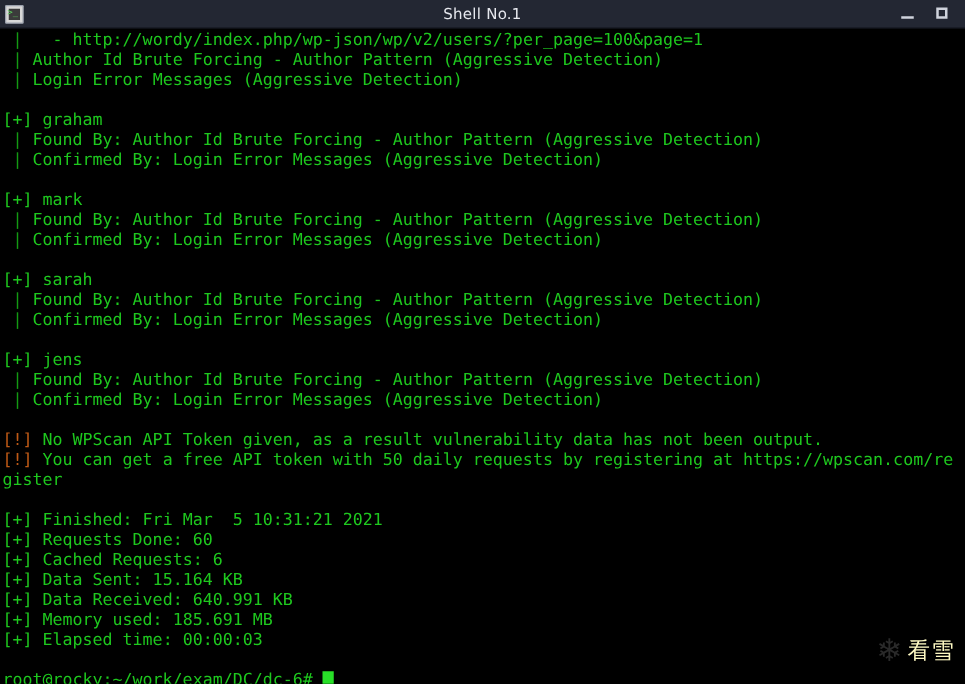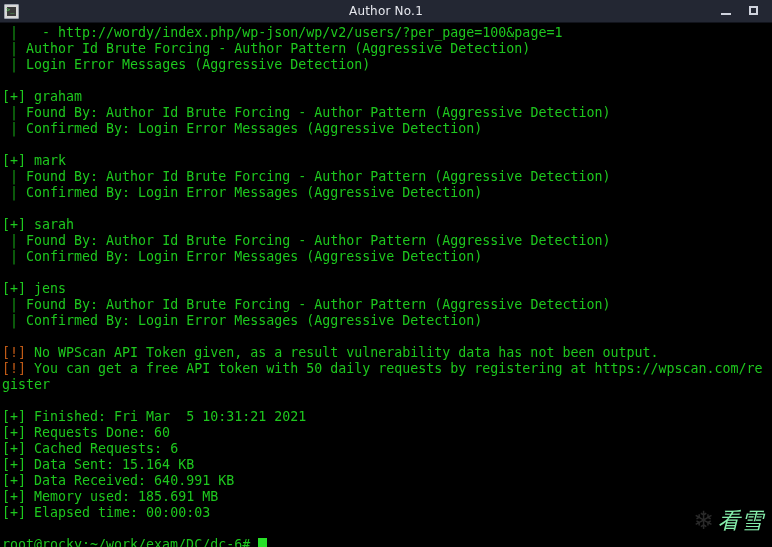--- a/index.html
+++ b/index.html
@@ -150,36 +150,35 @@
     opacity: 1;
     pointer-events: none;
   }
   #watermark-flake {
     color: #2a2a2a;
     font-size: 25px;
     line-height: 25px;
     font-family: "DejaVu Sans", sans-serif;
   }
   #watermark-text {
-    color: #86efac;
-    font-size: 22px;
+    color: #fef9c3;
+    font-size: 18px;
     line-height: 25px;
     font-family: "DejaVu Sans", sans-serif;
     letter-spacing: 1px;
-    font-style: italic;
   }
 </style>
 </head>
 <body>
 
 <div id="window">
 
   <div id="titlebar">
     <div id="title-icon"></div>
-    <div id="title-text">Author No.1</div>
+    <div id="title-text">Shell No.1</div>
     <div id="win-controls">
       <div class="win-btn" id="btn-minimize"></div>
       <div class="win-btn" id="btn-maximize"></div>
     </div>
   </div>
 
   <div id="terminal">
     <div id="term-lines"><div class="line"><span class="c-green"> </span><span class="c-pipe">|</span><span class="c-green">   - http://wordy/index.php/wp-json/wp/v2/users/?per_page=100&amp;page=1</span></div><div class="line"><span class="c-green"> </span><span class="c-pipe">|</span><span class="c-green"> Author Id Brute Forcing - Author Pattern (Aggressive Detection)</span></div><div class="line"><span class="c-green"> </span><span class="c-pipe">|</span><span class="c-green"> Login Error Messages (Aggressive Detection)</span></div><div class="line"> </div><div class="line"><span class="c-green">[+]</span><span class="c-green"> graham</span></div><div class="line"><span class="c-green"> </span><span class="c-pipe">|</span><span class="c-green"> Found By: Author Id Brute Forcing - Author Pattern (Aggressive Detection)</span></div><div class="line"><span class="c-green"> </span><span class="c-pipe">|</span><span class="c-green"> Confirmed By: Login Error Messages (Aggressive Detection)</span></div><div class="line"> </div><div class="line"><span class="c-green">[+]</span><span class="c-green"> mark</span></div><div class="line"><span class="c-green"> </span><span class="c-pipe">|</span><span class="c-green"> Found By: Author Id Brute Forcing - Author Pattern (Aggressive Detection)</span></div><div class="line"><span class="c-green"> </span><span class="c-pipe">|</span><span class="c-green"> Confirmed By: Login Error Messages (Aggressive Detection)</span></div><div class="line"> </div><div class="line"><span class="c-green">[+]</span><span class="c-green"> sarah</span></div><div class="line"><span class="c-green"> </span><span class="c-pipe">|</span><span class="c-green"> Found By: Author Id Brute Forcing - Author Pattern (Aggressive Detection)</span></div><div class="line"><span class="c-green"> </span><span class="c-pipe">|</span><span class="c-green"> Confirmed By: Login Error Messages (Aggressive Detection)</span></div><div class="line"> </div><div class="line"><span class="c-green">[+]</span><span class="c-green"> jens</span></div><div class="line"><span class="c-green"> </span><span class="c-pipe">|</span><span class="c-green"> Found By: Author Id Brute Forcing - Author Pattern (Aggressive Detection)</span></div><div class="line"><span class="c-green"> </span><span class="c-pipe">|</span><span class="c-green"> Confirmed By: Login Error Messages (Aggressive Detection)</span></div><div class="line"> </div><div class="line"><span class="c-warn">[!]</span><span class="c-green"> No WPScan API Token given, as a result vulnerability data has not been output.</span></div><div class="line"><span class="c-warn">[!]</span><span class="c-green"> You can get a free API token with 50 daily requests by registering at https://wpscan.com/re</span></div><div class="line"><span class="c-green">gister</span></div><div class="line"> </div><div class="line"><span class="c-green">[+]</span><span class="c-green"> Finished: Fri Mar  5 10:31:21 2021</span></div><div class="line"><span class="c-green">[+]</span><span class="c-green"> Requests Done: 60</span></div><div class="line"><span class="c-green">[+]</span><span class="c-green"> Cached Requests: 6</span></div><div class="line"><span class="c-green">[+]</span><span class="c-green"> Data Sent: 15.164 KB</span></div><div class="line"><span class="c-green">[+]</span><span class="c-green"> Data Received: 640.991 KB</span></div><div class="line"><span class="c-green">[+]</span><span class="c-green"> Memory used: 185.691 MB</span></div><div class="line"><span class="c-green">[+]</span><span class="c-green"> Elapsed time: 00:00:03</span></div><div class="line"> </div><div class="line"><span class="c-green">root@rocky:~/work/exam/DC/dc-6#</span><span class="c-green"> </span><span class="cursor"></span></div></div>
 
     <div id="watermark">

